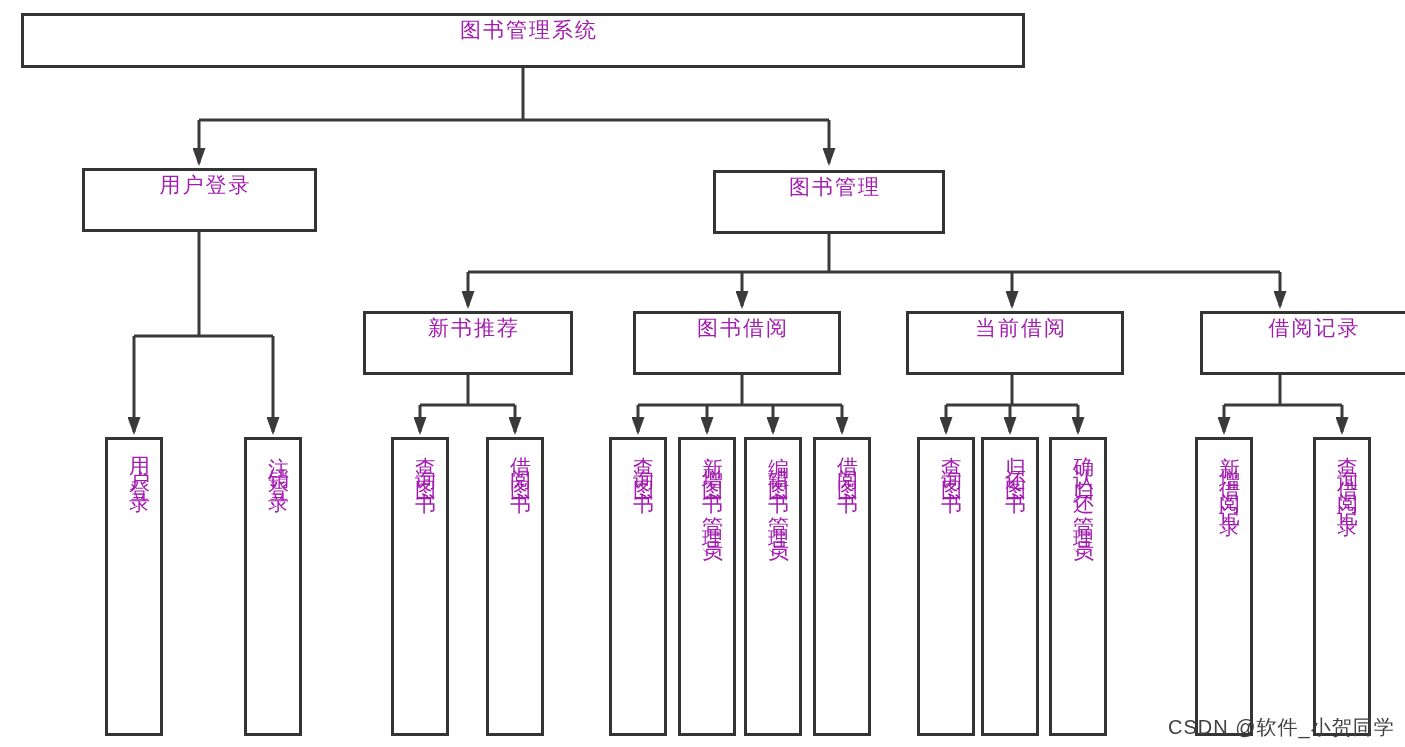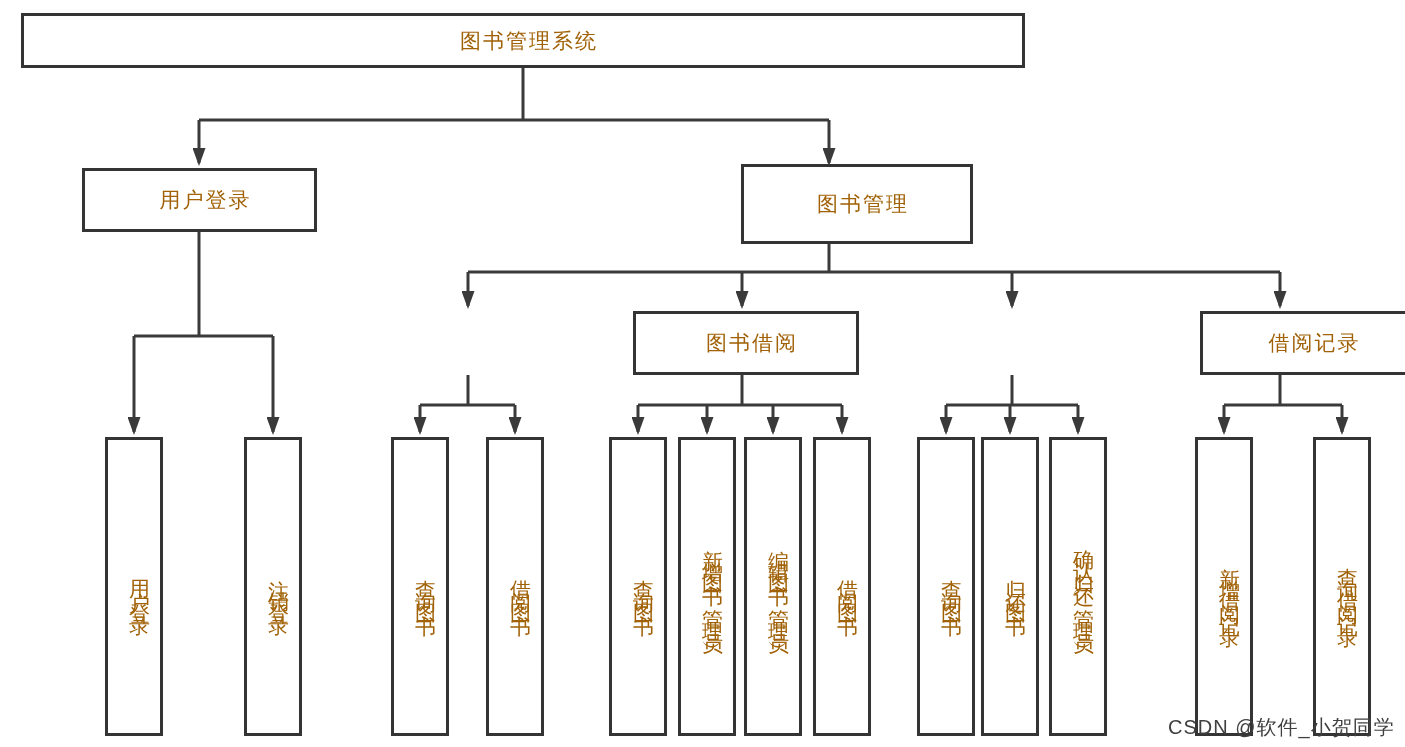--- a/index.html
+++ b/index.html
@@ -5,22 +5,22 @@
   html, body { margin: 0; padding: 0; background: #ffffff; }
   body {
     width: 1405px; height: 747px; position: relative; overflow: hidden;
     font-family: "Liberation Sans", "DejaVu Sans", sans-serif;
   }
   .stage { position: absolute; left: 0; top: 0; width: 1405px; height: 747px; }
   svg.wires { position: absolute; left: 0; top: 0; z-index: 1; }
   .box {
     position: absolute; box-sizing: border-box; z-index: 2;
     background: #ffffff; border: 3px solid #343434;
-    display: flex; align-items: center; justify-content: center;
-    color: #a16207;
+    display: flex; justify-content: center;
+    color: #a21caf;
     padding-left: 12px;
   }
   .htext { font-size: 21px; letter-spacing: 2px; white-space: nowrap; }
   .vtext {
     writing-mode: vertical-rl; text-orientation: mixed;
     font-size: 21px; letter-spacing: 12px; line-height: 1;
     white-space: nowrap;
   }
   .watermark {
     position: absolute; z-index: 3; left: 1168px; top: 714px;
@@ -82,26 +82,32 @@
     </g>
   </svg>
 
   <div class="box" style="left:21px; top:13px; width:1004px; height:55px;">
     <span class="htext">图书管理系统</span>
   </div>
 
   <div class="box" style="left:82px; top:168px; width:235px; height:64px;">
     <span class="htext">用户登录</span>
   </div>
-  <div class="box" style="left:713px; top:164px; width:232px; height:80px;margin-left:28px;">
+  <div class="box" style="left:713px; top:170px; width:232px; height:64px;">
     <span class="htext">图书管理</span>
   </div>
 
-  <div class="box" style="left:633px; top:311px; width:226px; height:64px;">
+  <div class="box" style="left:363px; top:311px; width:210px; height:64px;">
+    <span class="htext">新书推荐</span>
+  </div>
+  <div class="box" style="left:633px; top:311px; width:208px; height:64px;">
     <span class="htext">图书借阅</span>
+  </div>
+  <div class="box" style="left:906px; top:311px; width:218px; height:64px;">
+    <span class="htext">当前借阅</span>
   </div>
   <div class="box" style="left:1200px; top:311px; width:217px; height:64px;">
     <span class="htext">借阅记录</span>
   </div>
 
   <div class="box" style="left:105px; top:437px; width:58px; height:299px;">
     <span class="vtext">用户登录</span>
   </div>
   <div class="box" style="left:244px; top:437px; width:58px; height:299px;">
     <span class="vtext">注销登录</span>

